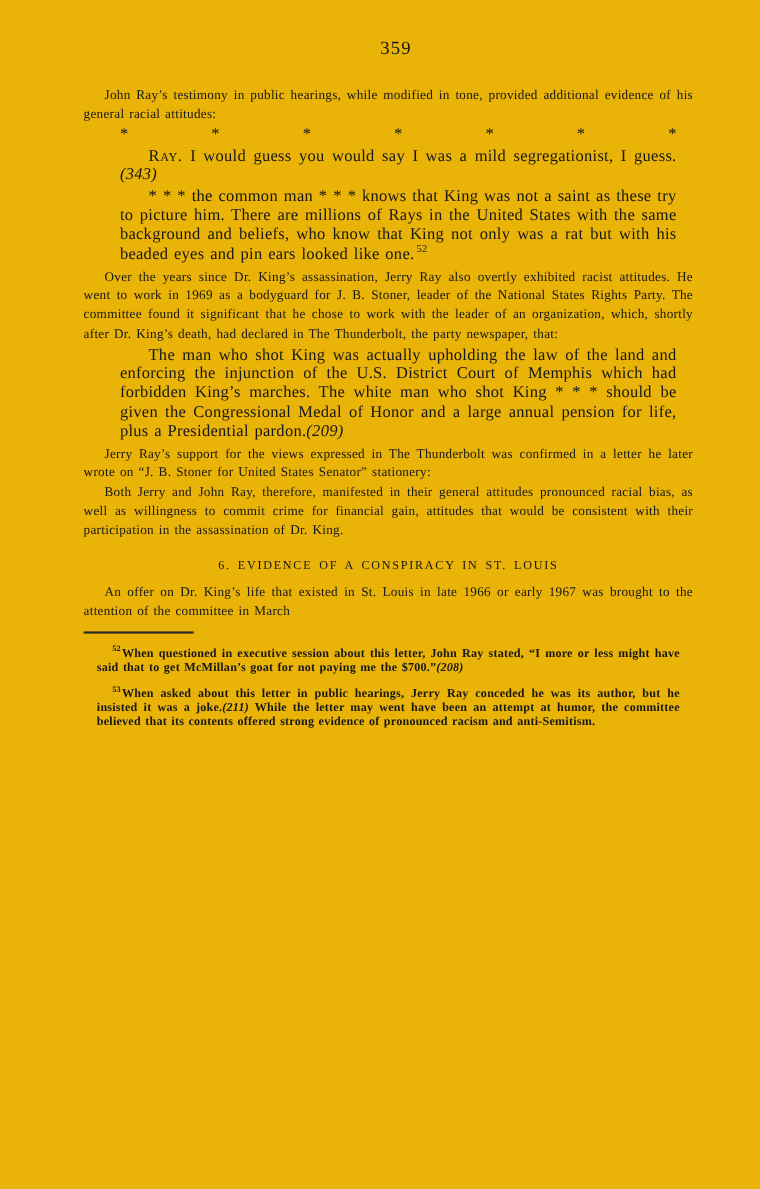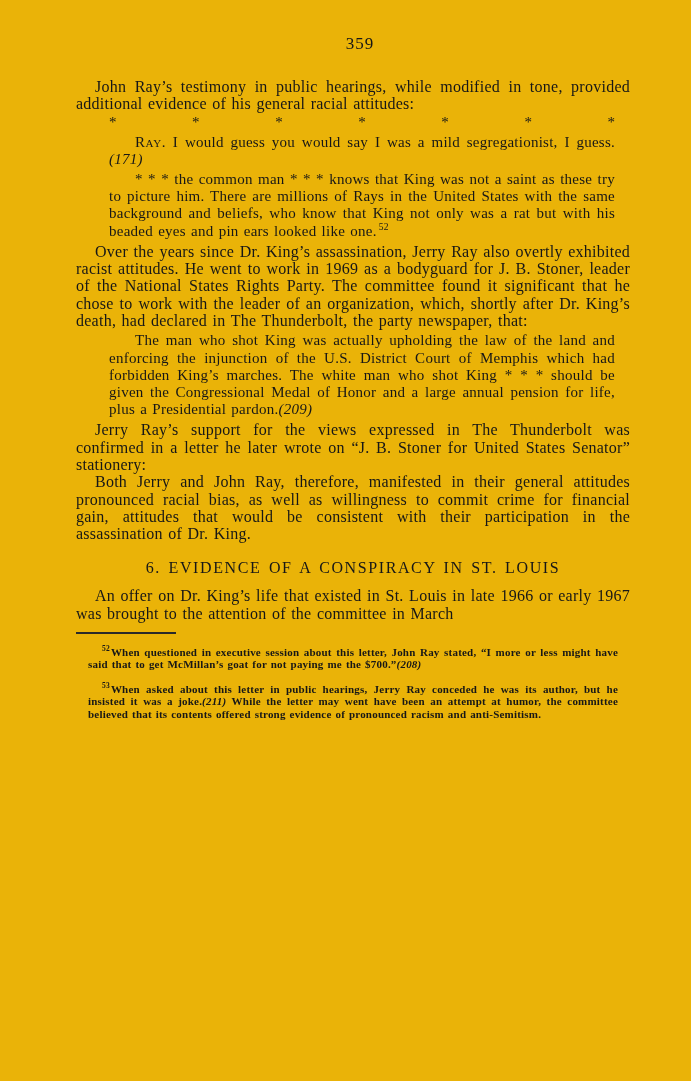--- a/index.html
+++ b/index.html
@@ -19,21 +19,21 @@
     top: 34px;
     width: 554px;
   }
   .pageno {
     text-align: center;
     font-size: 17px;
     letter-spacing: 1px;
     margin: 0 0 24px 14px;
   }
   p.body {
-    font-size: 16px;
+    font-size: 12px;
     line-height: 17.3px;
     text-align: justify;
     text-indent: 19px;
     letter-spacing: 0.25px;
     word-spacing: 1.2px;
     margin: 0;
   }
   p.quote {
     font-size: 15px;
     line-height: 17.2px;
@@ -52,21 +52,21 @@
   }
   .sc { font-variant: small-caps; letter-spacing: 0.6px; }
   .cite { font-style: italic; }
   sup.fnref {
     font-size: 9.5px;
     vertical-align: super;
     line-height: 0;
     margin-left: 2px;
   }
   .heading {
-    font-size: 16px;
+    font-size: 11px;
     text-align: center;
     letter-spacing: 1.6px;
     word-spacing: 2px;
     margin: 17px 0 10px 0;
     font-weight: normal;
   }
   .footnotes { margin-top: 10px; font-weight: bold; }
   .fnrule {
     width: 100px;
     border: 0;
@@ -98,21 +98,21 @@
     <div class="stars">
       <span>*</span>
       <span>*</span>
       <span>*</span>
       <span>*</span>
       <span>*</span>
       <span>*</span>
       <span>*</span>
     </div>
 
-    <p class="quote"><span class="sc">Ray.</span> <span>I would guess you would say I was a mild segregationist, I guess.</span><span class="cite">(171)</span></p>
+    <p class="quote"><span class="sc">Ray.</span> <span>I would guess you would say I was a mild segregationist, I guess.</span><span class="cite">(343)</span></p>
 
 
     <p class="quote"><span>* * * the common man * * * knows that King was not a saint as these try to picture him. There are millions of Rays in the United States with the same background and beliefs, who know that King not only was a rat but with his beaded eyes and pin ears looked like one.</span><sup class="fnref">52</sup></p>
 
     <p class="body"><span>Over the years since Dr. King’s assassination, Jerry Ray also overtly exhibited racist attitudes. He went to work in 1969 as a bodyguard for J. B. Stoner, leader of the National States Rights Party. The committee found it significant that he chose to work with the leader of an organization, which, shortly after Dr. King’s death, had declared in The Thunderbolt, the party newspaper, that:</span></p>
 
     <p class="quote"><span>The man who shot King was actually upholding the law of the land and enforcing the injunction of the U.S. District Court of Memphis which had forbidden King’s marches. The white man who shot King * * * should be given the Congressional Medal of Honor and a large annual pension for life, plus a Presidential pardon.</span><span class="cite">(209)</span></p>
 
     <p class="body"><span>Jerry Ray’s support for the views expressed in The Thunderbolt was confirmed in a letter he later wrote on “J. B. Stoner for United States Senator” stationery:</span></p>
 

